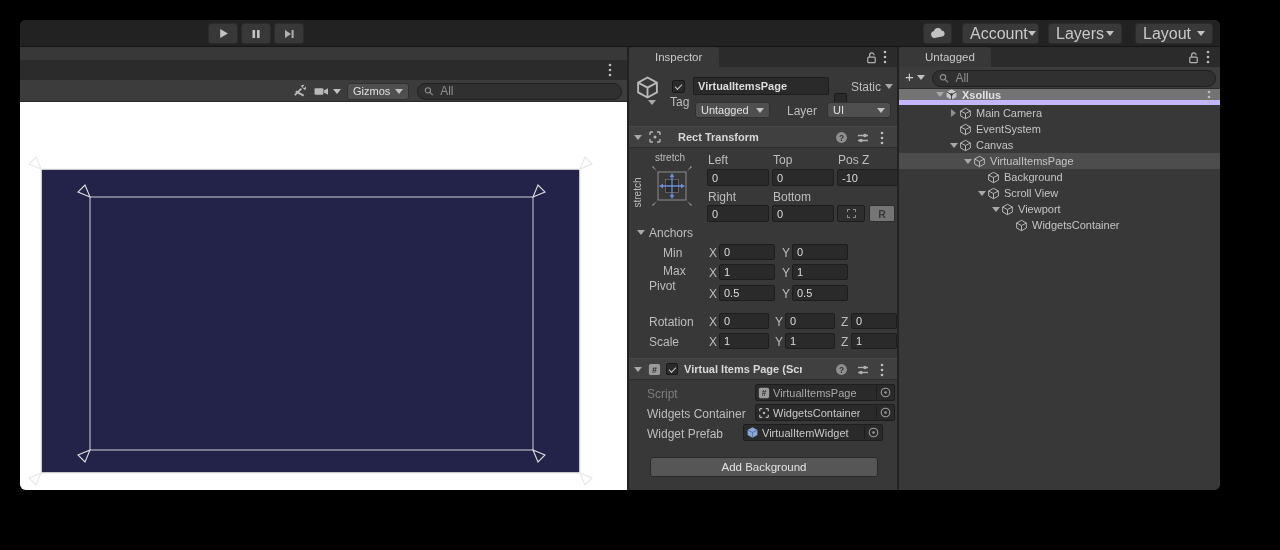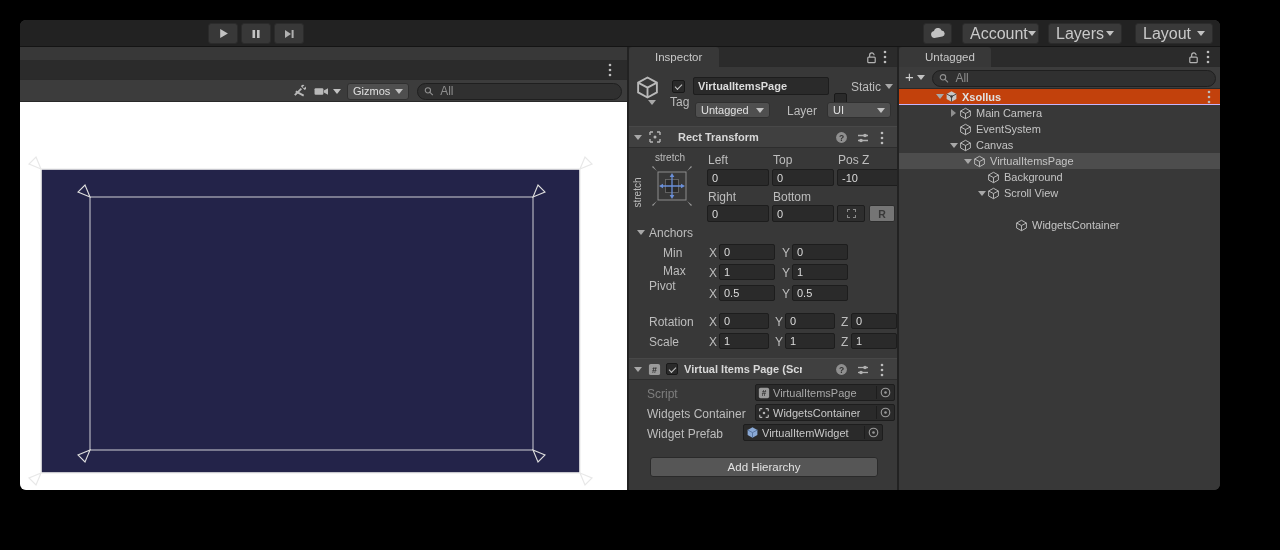--- a/index.html
+++ b/index.html
@@ -388,21 +388,21 @@
         </svg>
       <span style="overflow:hidden">VirtualItemWidget</span>
       <span class="pick">
           <svg width="13" height="13">
             <use href="#picker"></use>
           </svg>
         </span>
     </div>
 
     <div class="abs" style="left:21px;top:410px;width:228px;height:20px;background:#565656;border:1px solid #2a2a2a;border-radius:3px;display:flex;align-items:center;justify-content:center;color:#e2e2e2;font-size:11.5px">
-      <span>Add Hierarchy</span>
+      <span>Add Background</span>
     </div>
   </div>
 
   <div id="hierarchy">
     <div class="tabstrip dots">
       <div class="tab" style="width:92px">
         <svg width="12" height="12">
             <use href="#hiericon"></use>
           </svg>
         <span>Untagged</span>
@@ -420,21 +420,21 @@
         <span class="caret"></span>
       </div>
       <div class="search abs" style="left:33px;top:2.5px;width:284px">
         <svg width="11" height="11">
             <use href="#mag"></use>
           </svg>
         <input placeholder="All" style="">
       </div>
     </div>
 
-    <div class="hrow dots" style="top:42px;background:#c2410c;border-bottom:1px solid #c4b5fd">
+    <div class="hrow dots" style="top:42px;background:#737373;border-bottom:5px solid #c4b5fd">
       <span style="width:35px;flex:none"></span>
       <span class="arr">
           <span class="tri-d"></span>
         </span>
       <span class="ico">
           <svg width="13" height="13">
             <use href="#unitylogo"></use>
           </svg>
         </span>
       <span style="font-weight:bold;color:#e0e0e0">Xsollus</span>
@@ -504,20 +504,32 @@
       <span class="arr">
           <span class="tri-d"></span>
         </span>
       <span class="ico">
           <svg width="13" height="13">
             <use href="#cube"></use>
           </svg>
         </span>
       <span>Scroll View</span>
     </div>
+    <div class="hrow" style="top:154px">
+      <span style="width:91px;flex:none"></span>
+      <span class="arr">
+          <span class="tri-d"></span>
+        </span>
+      <span class="ico">
+          <svg width="13" height="13">
+            <use href="#cube"></use>
+          </svg>
+        </span>
+      <span>Viewport</span>
+    </div>
     <div class="hrow" style="top:170px">
       <span style="width:105px;flex:none"></span>
         <span class="arr"></span>
       <span class="ico">
           <svg width="13" height="13">
             <use href="#cube"></use>
           </svg>
         </span>
       <span>WidgetsContainer</span>
     </div>

